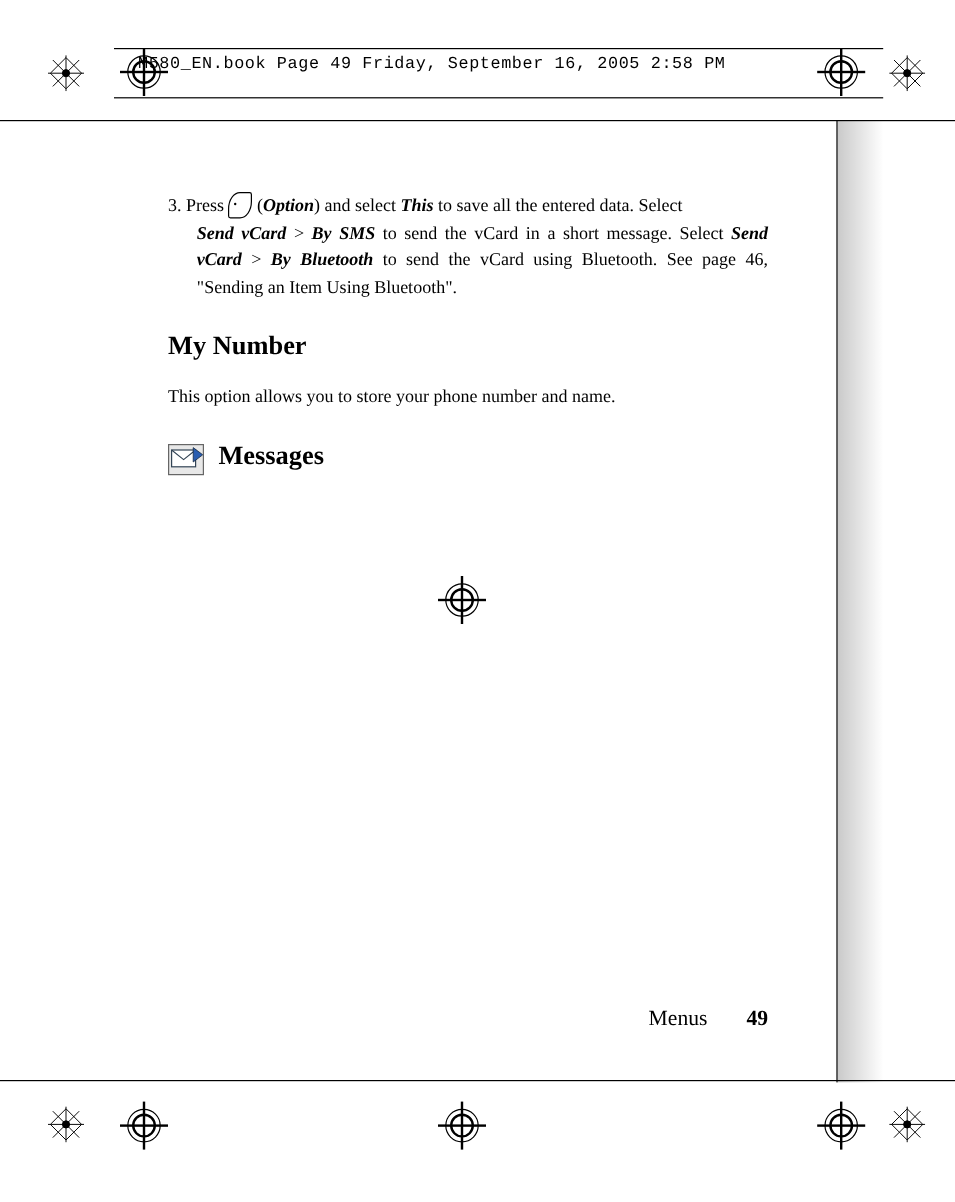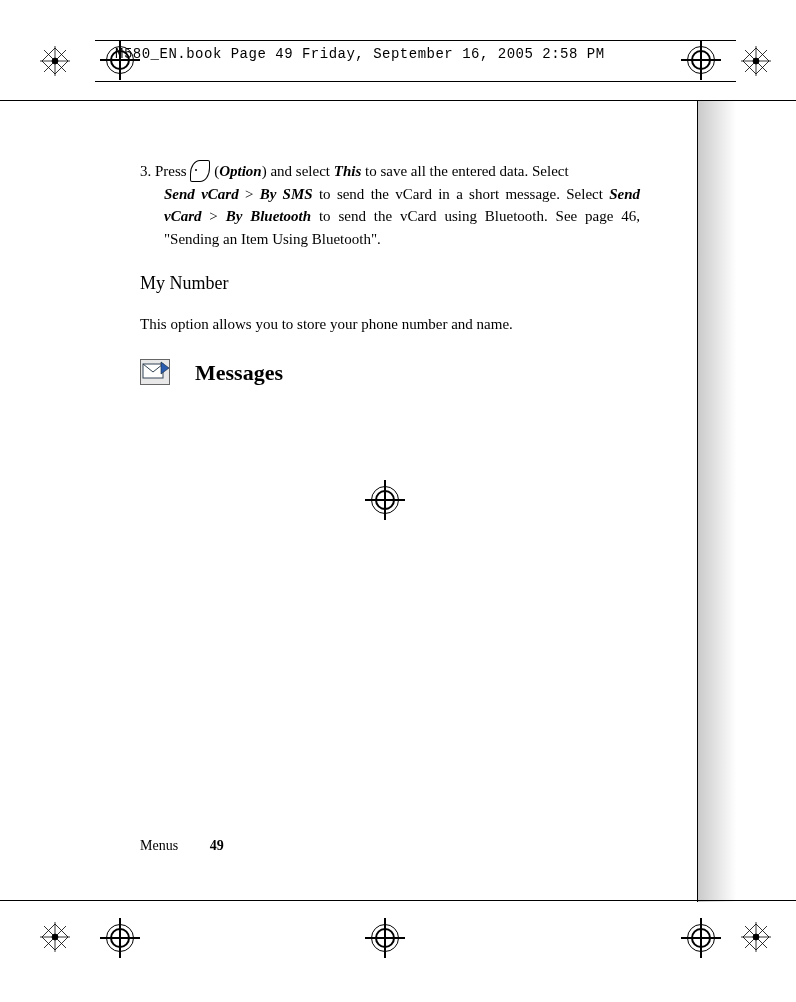--- a/index.html
+++ b/index.html
@@ -116,29 +116,29 @@
   .step-indent {
     padding-left: 24px;
     text-indent: -24px;
   }
   .step-cont {
     padding-left: 24px;
     text-indent: 0;
   }
   .h3 {
     font-family: Georgia, serif;
-    font-weight: normal;
-    font-size: 18px;
+    font-weight: bold;
+    font-size: 22px;
     margin-top: 12px;
     margin-bottom: 4px;
   }
   .h2row {
     display: flex;
-    align-items: center;
-    gap: 25px;
+    align-items: flex-end;
+    gap: 12px;
     margin-top: 20px;
     margin-bottom: 6px;
   }
   .h2 {
     font-family: Georgia, serif;
     font-weight: bold;
     font-size: 22px;
   }
   .msg-icon {
     width: 28px;
@@ -173,21 +173,22 @@
     width: 2px; height: 2px;
     background: #000;
     border-radius: 50%;
   }
   .bold { font-weight: bold; font-style: italic; }
   .footer {
     position: absolute;
     top: 838px;
     width: 500px;
     left: 140px;
-    font-size: 14px;
+    text-align: right;
+    font-size: 18px;
   }
   .footer .pn { font-weight: bold; margin-left: 28px; }
 </style>
 </head>
 <body>
 
 <div class="print-mark" style="left:40px; top:46px;">
   <svg width="30" height="30" viewBox="0 0 30 30">
       <g stroke="#000" stroke-width="0.8">
         <circle cx="15" cy="15" r="3" fill="#000"></circle>

